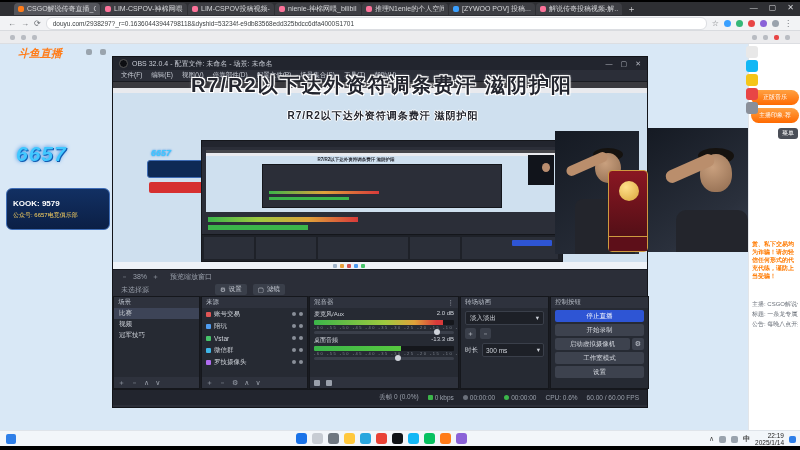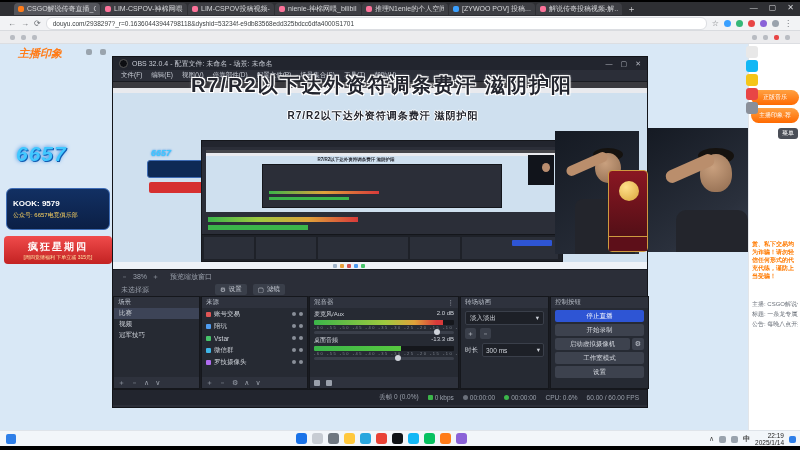--- a/index.html
+++ b/index.html
@@ -243,34 +243,30 @@
     <span class="bdot"></span>
     <div class="bspace">
       <span class="bdot"></span>
       <span class="bdot"></span>
       <span class="bdot" style="background:#e84545"></span>
       <span class="bdot"></span>
     </div>
   </div>
 
   <div class="abs pagebg"></div>
-  <div class="abs sitelogo">主播印象</div>
+  <div class="abs sitelogo">斗鱼直播</div>
   <div class="abs hnav">
     <span class="hdot"></span>
     <span class="hdot"></span>
   </div>
 
   <div class="abs brand-logo">6657</div>
   <div class="abs kookbox">
     <span class="kline1">KOOK: 9579</span>
     <span class="kline2">公众号: 6657电竞俱乐部</span>
-  </div>
-  <div class="abs redbanner">
-    <span class="rb1">疯狂星期四</span>
-    <span class="rb2">[周四竞猜福利 下单立减 315元]</span>
   </div>
 
   <div class="abs obswin">
     <div class="obstitle">
       <span class="obslogo"></span>
       <span class="obstitletext">OBS 32.0.4 - 配置文件: 未命名 - 场景: 未命名</span>
       <span class="obsctl">
         <span>—</span>
         <span>▢</span>
         <span>✕</span>

